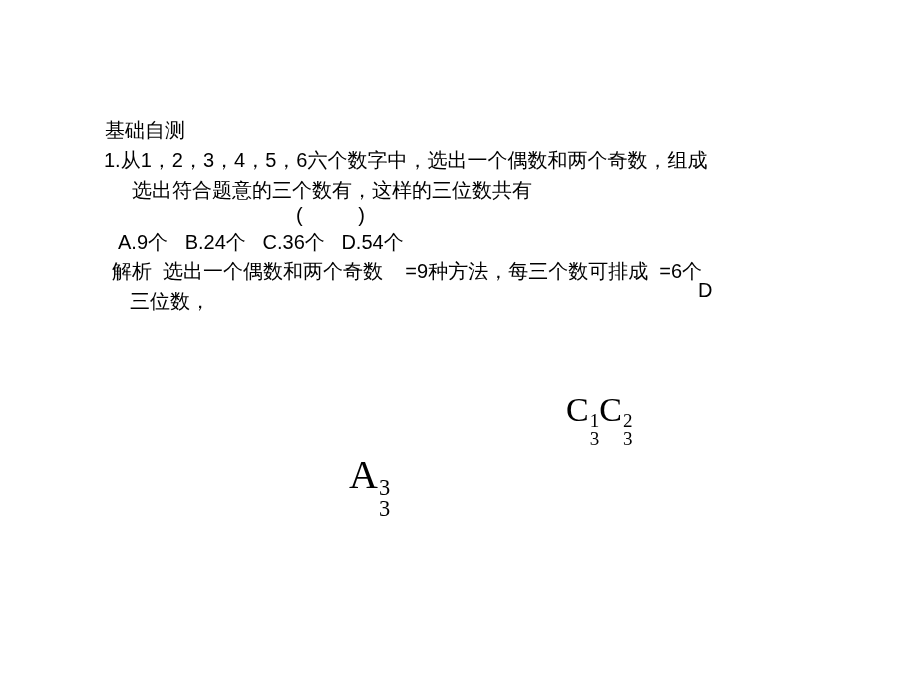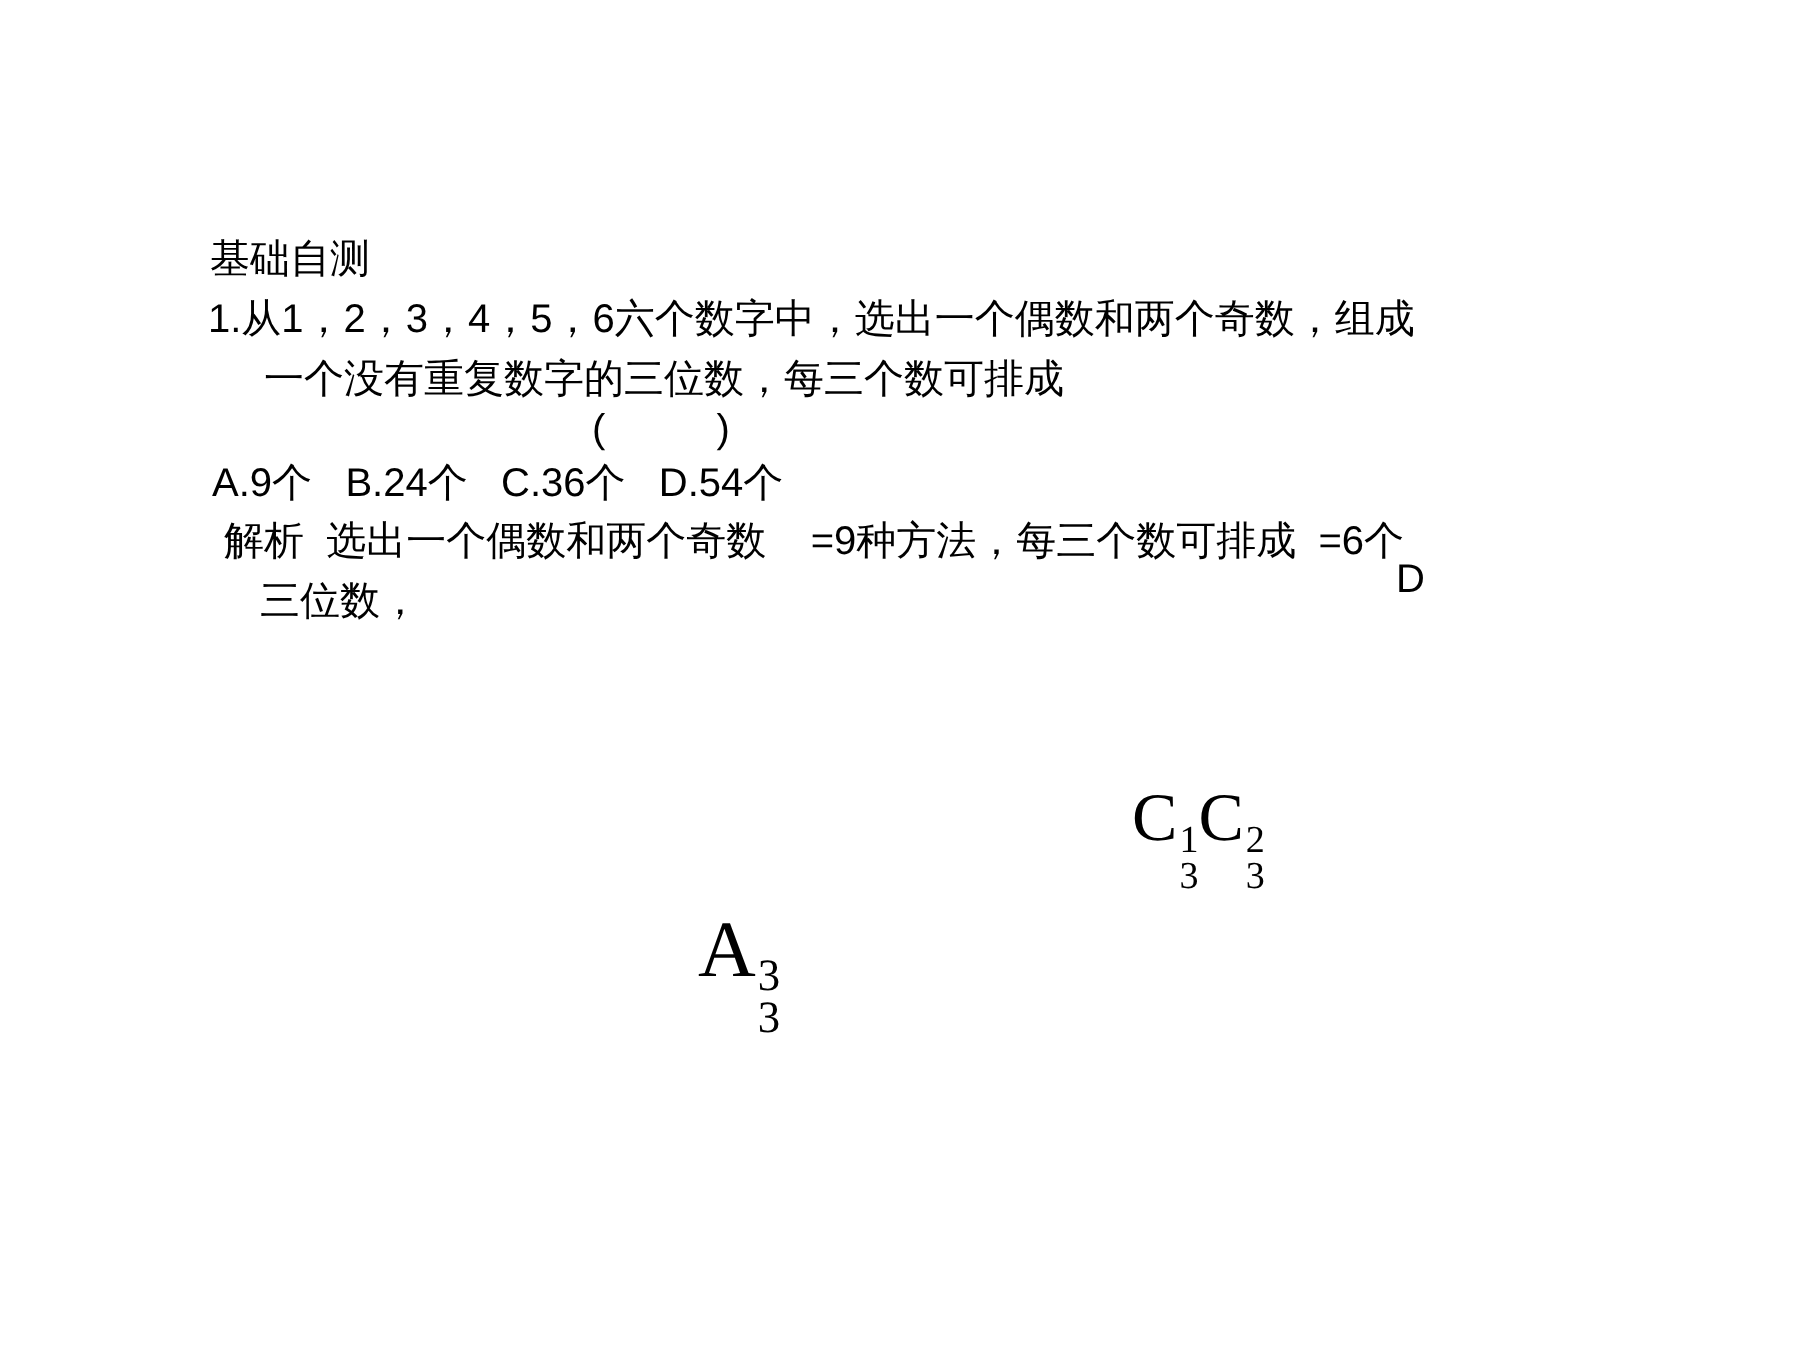--- a/index.html
+++ b/index.html
@@ -47,25 +47,25 @@
 </style>
 </head>
 <body>
 
 <div class="slide">
 
   <div class="line" style="left:105px; top:116px;">基础自测</div>
 
   <div class="line" style="left:104px; top:146px;">1.从1，2，3，4，5，6六个数字中，选出一个偶数和两个奇数，组成</div>
 
-  <div class="line" style="left:132px; top:176px;">一个没有重复数字的三位数，每三个数可排成</div>
+  <div class="line" style="left:132px; top:176px;">选出符合题意的三个数有，这样的三位数共有</div>
 
   <div class="line" style="left:296px; top:201px;">(          )</div>
 
-  <div class="line" style="left:106px; top:228px;">A.9个   B.24个   C.36个   D.54个</div>
+  <div class="line" style="left:118px; top:228px;">A.9个   B.24个   C.36个   D.54个</div>
 
   <div class="line" style="left:112px; top:257px;">解析  选出一个偶数和两个奇数    =9种方法，每三个数可排成  =6个</div>
 
   <div class="line" style="left:698px; top:276px;">D</div>
 
   <div class="line" style="left:130px; top:287px;">三位数，</div>
 
 
   <div class="formula formula-c" style="left:566px; top:391px;">
     <span class="fb">C</span><span class="fs">

